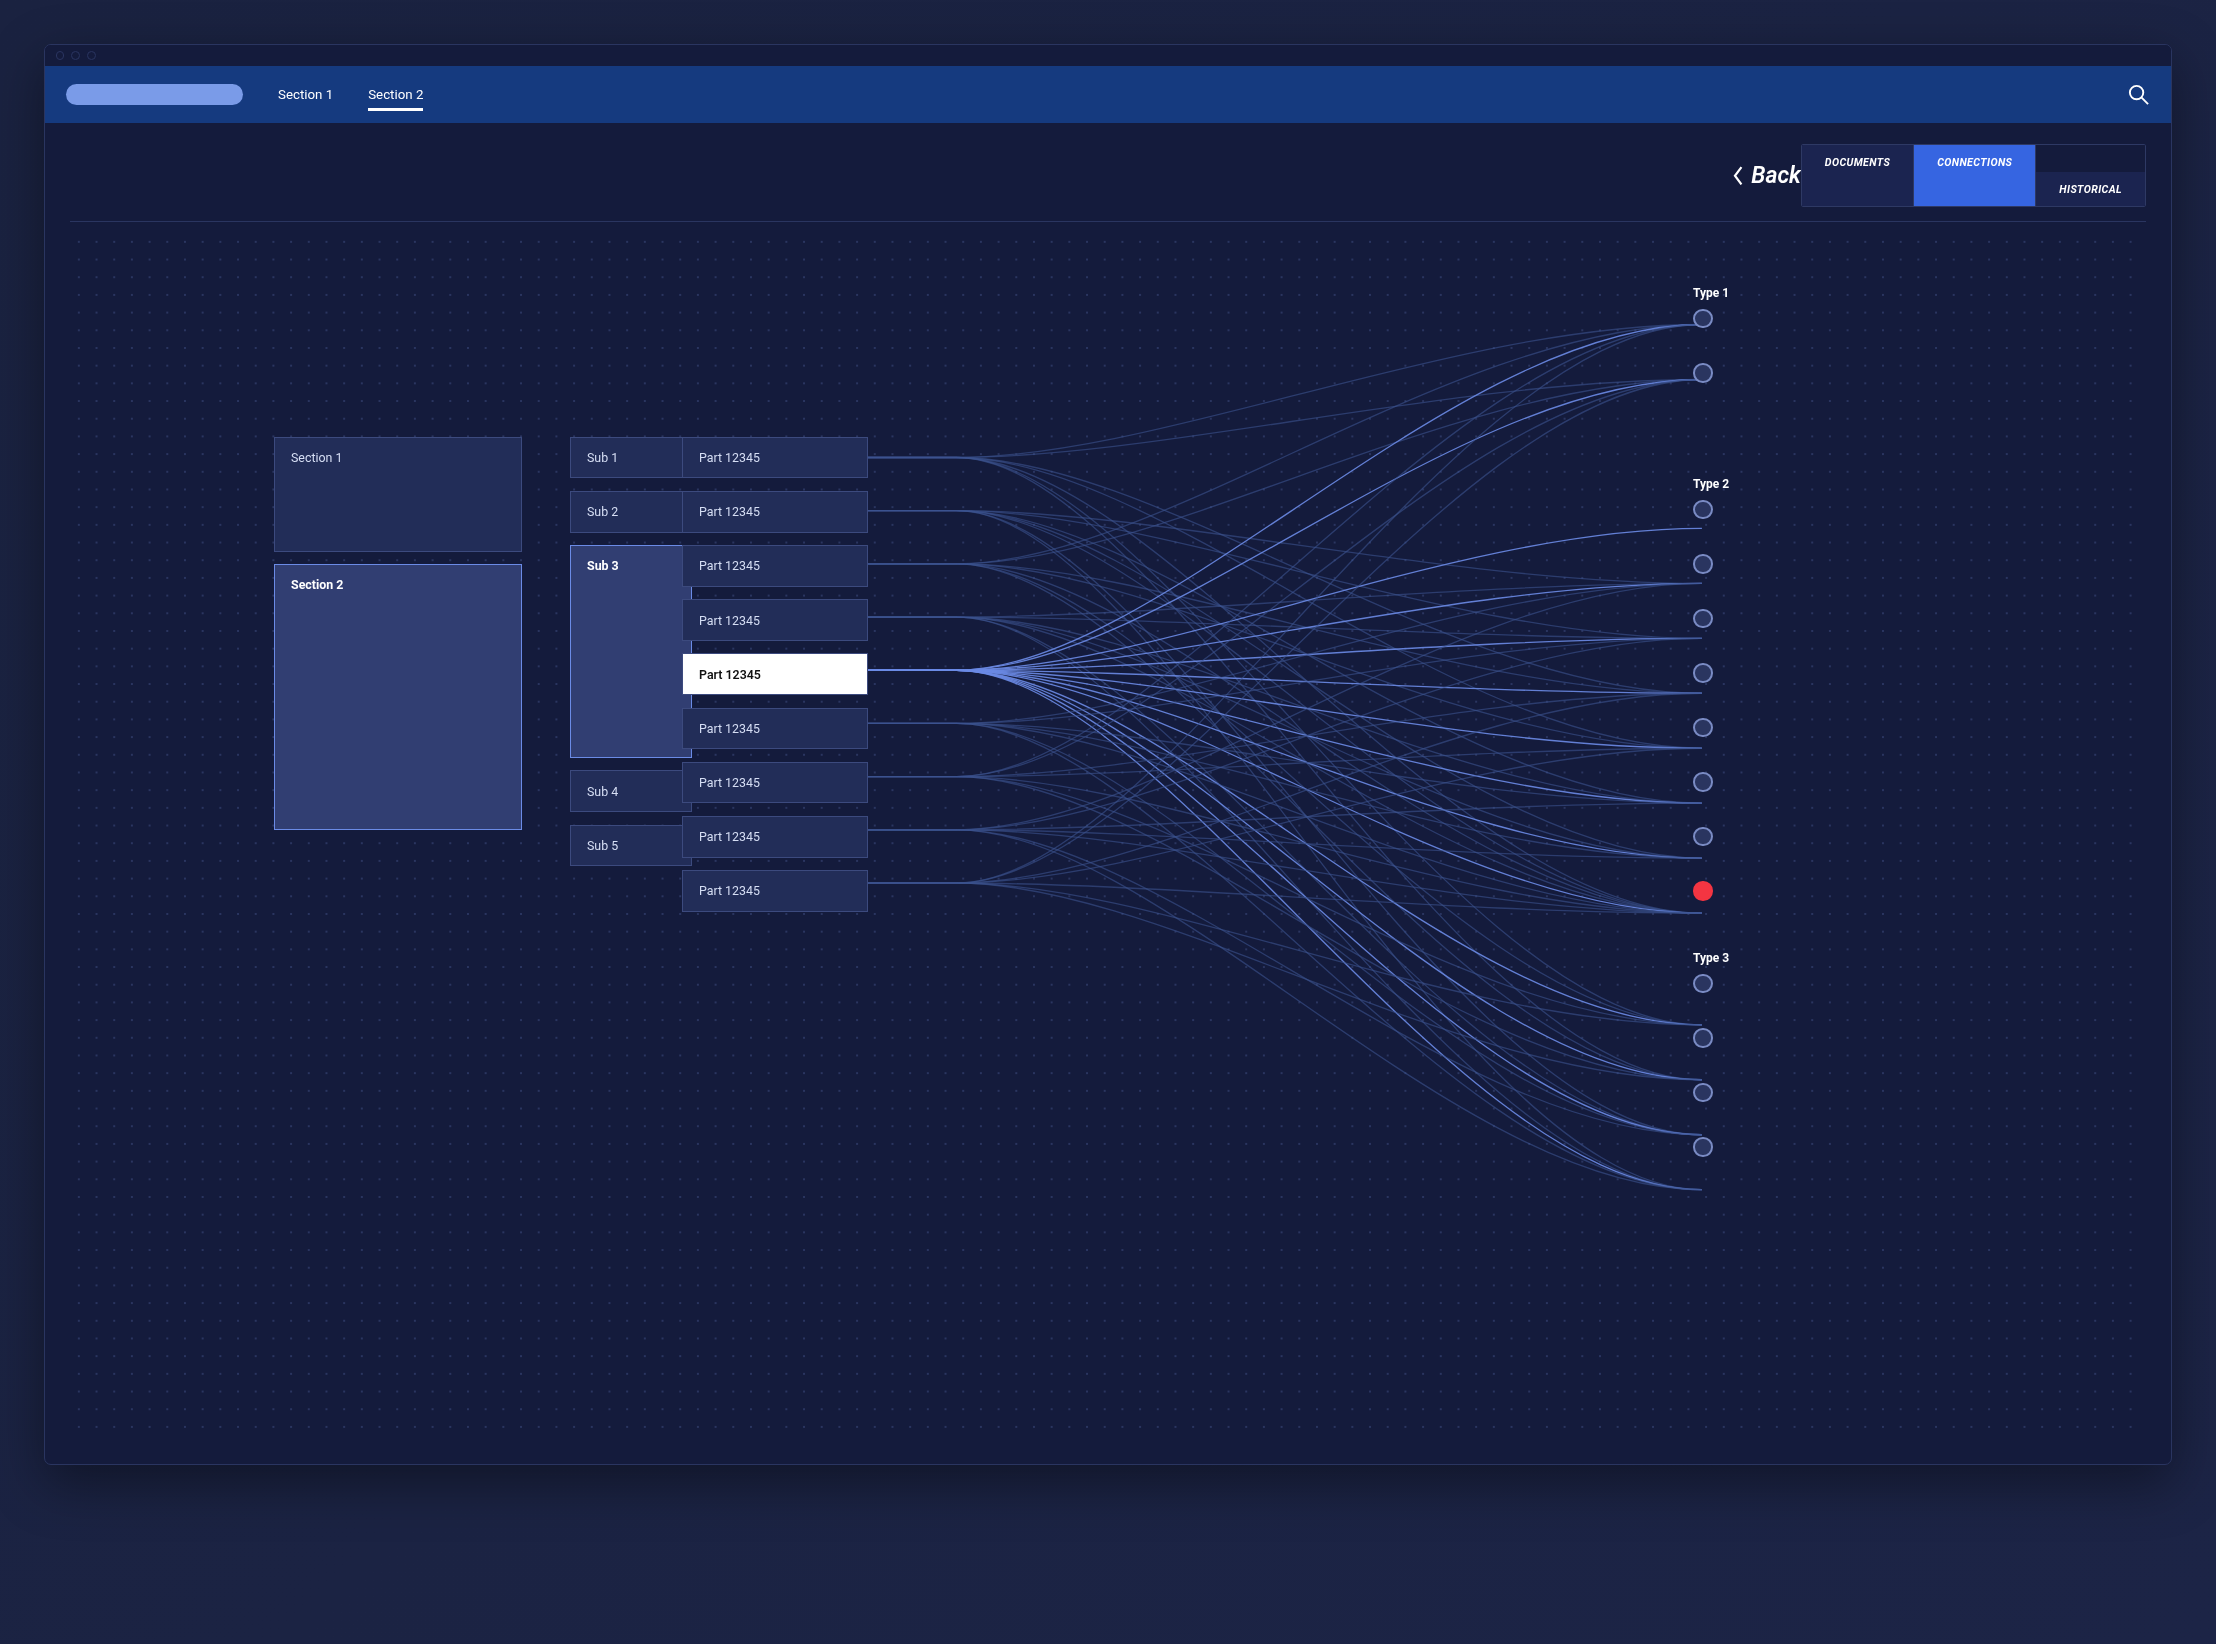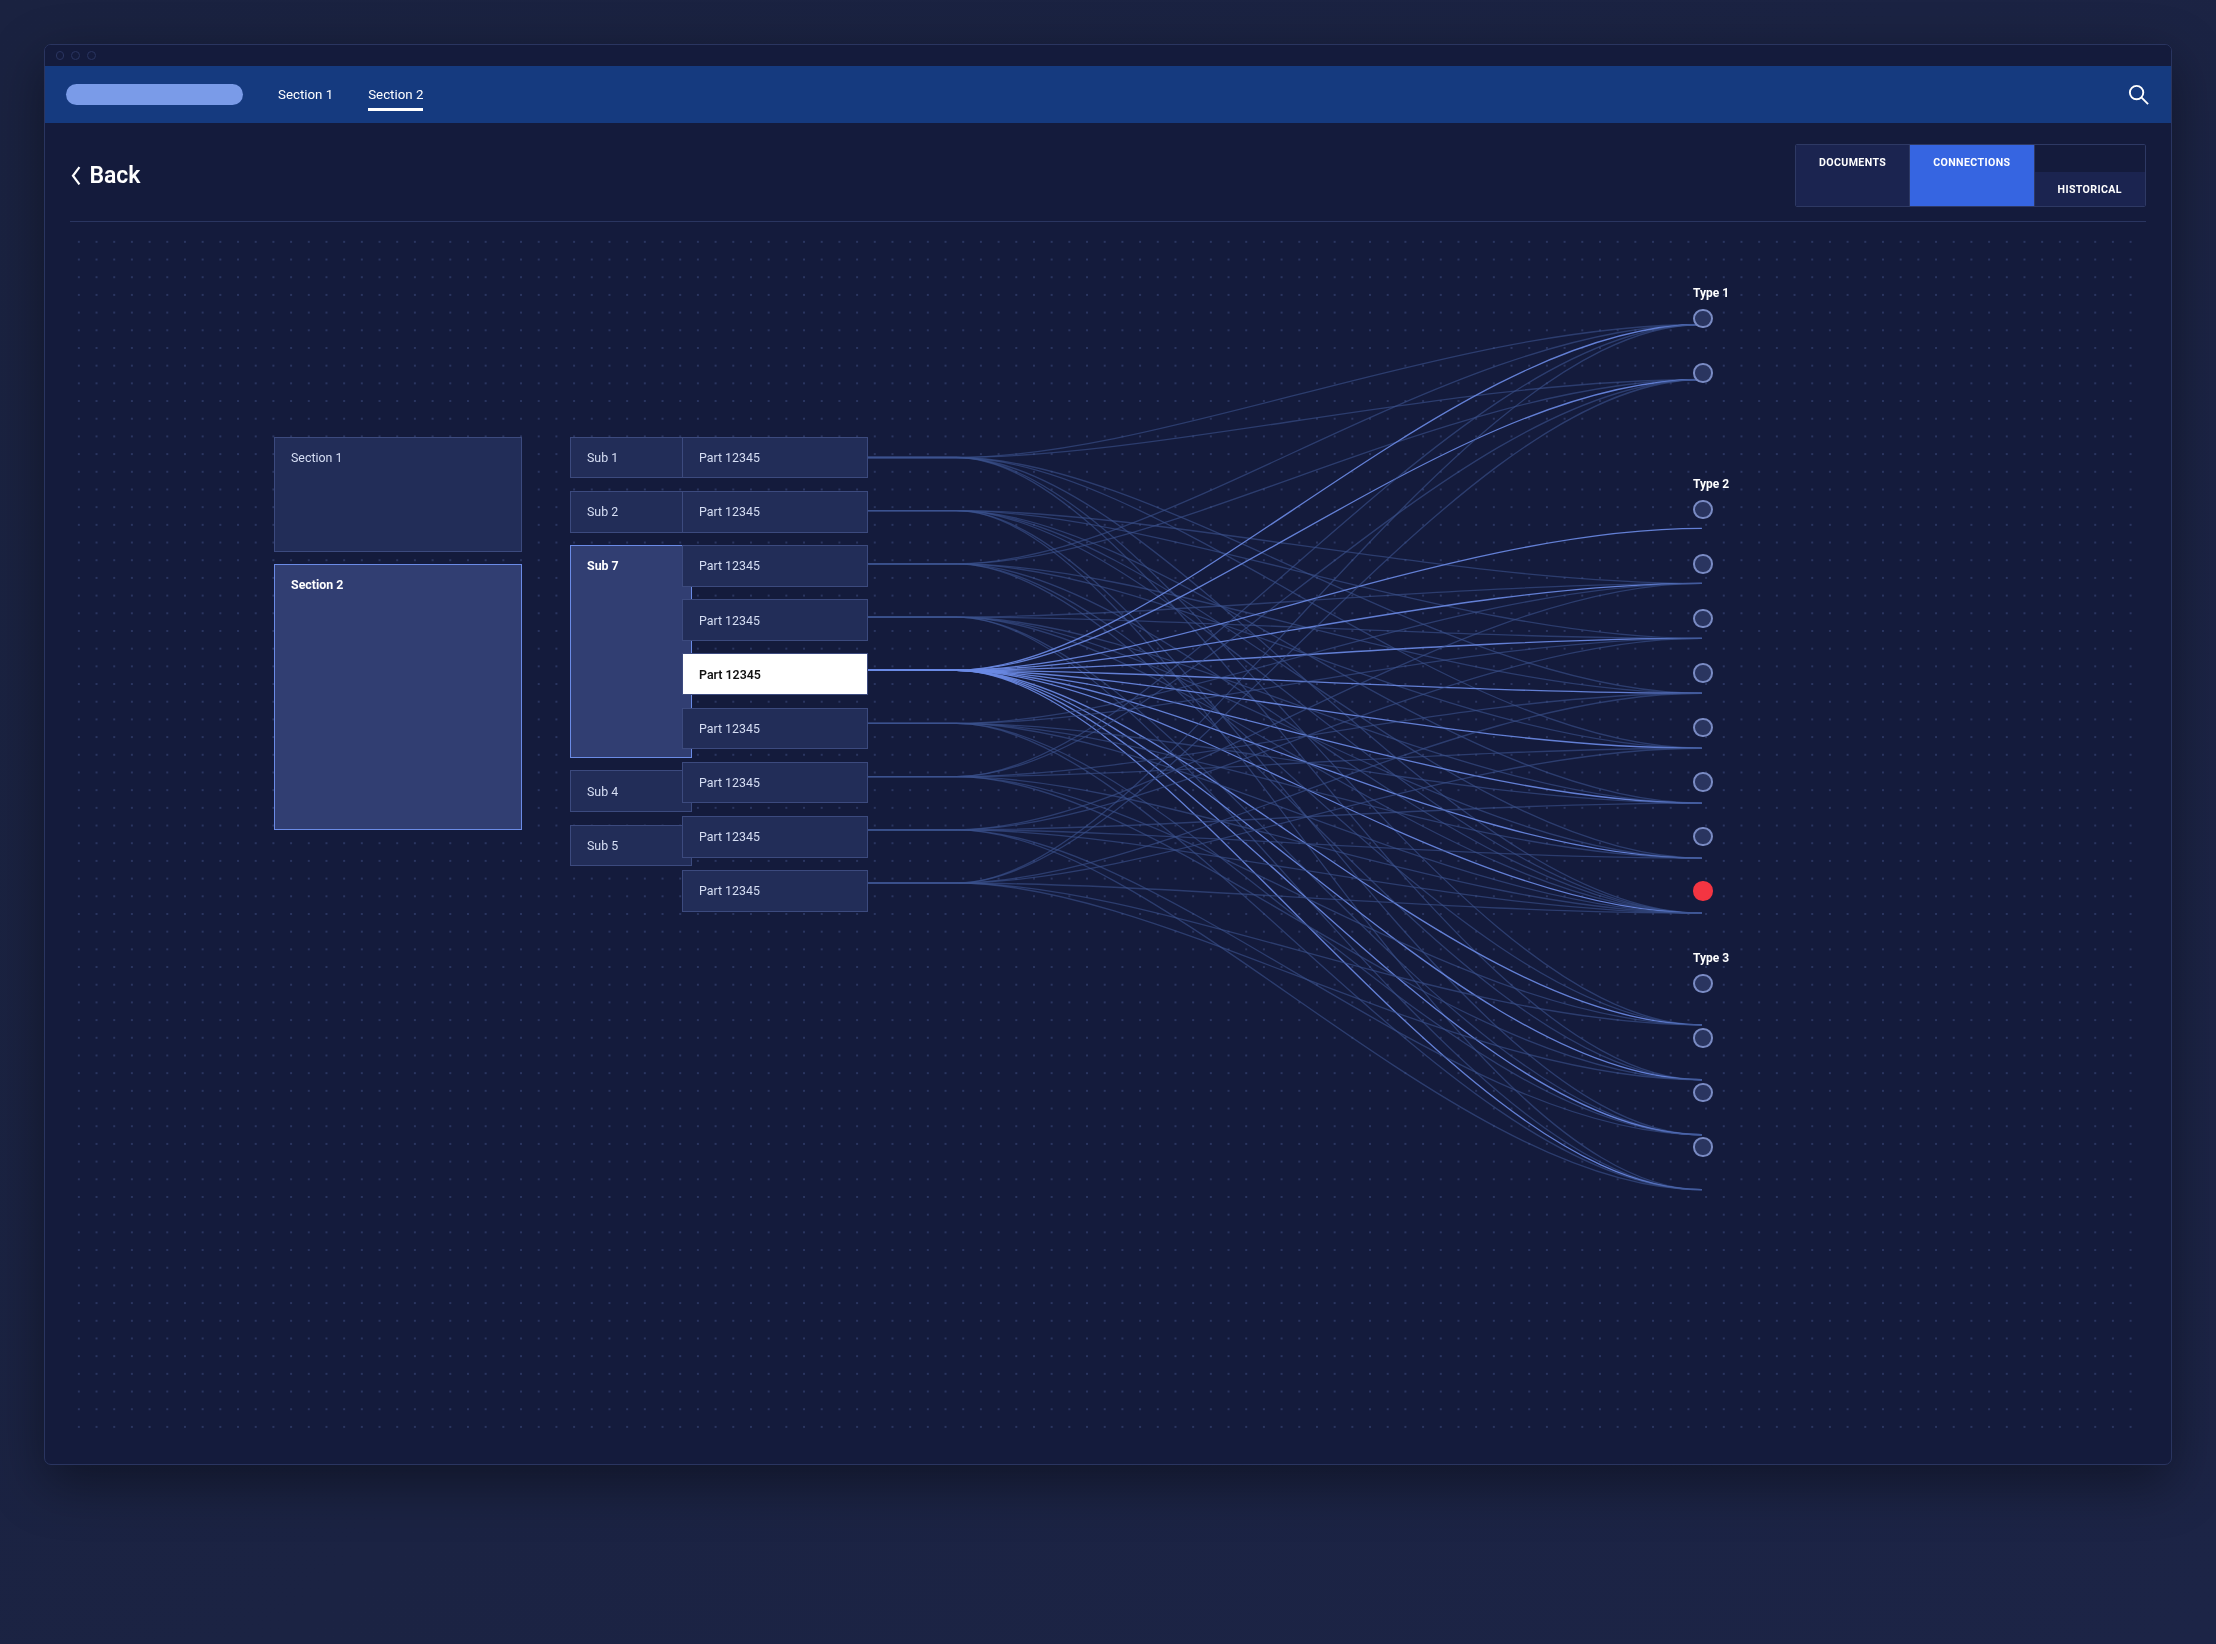--- a/index.html
+++ b/index.html
@@ -57,22 +57,23 @@
 }
 .search-icon {
   margin-left: auto;
   width: 23px; height: 23px;
   cursor: pointer;
   color: #fff;
 }
 .subheader {
   display: flex;
   align-items: center;
-  justify-content: space-between;
+  justify-content: flex-end;
   padding: 21px 25px 7px 25px;
+  font-style: italic;
 }
 .back-link {
   display: flex; align-items: center; gap: 7px;
   color: #fff; font-size: 23px; font-weight: 600;
   cursor: pointer;
 }
 .back-link svg { width: 12.4px; height: 19.5px; }
 .segmented {
   display: flex;
   border: 0.9px solid #2e3964;
@@ -277,21 +278,21 @@
       </svg>
 
     <div class="col col-sections">
       <div class="box big">Section 1</div>
       <div class="box huge selected">Section 2</div>
     </div>
 
     <div class="col col-subs">
       <div class="box">Sub 1</div>
       <div class="box">Sub 2</div>
-      <div class="box sub-sel selected">Sub 7</div>
+      <div class="box sub-sel selected">Sub 3</div>
       <div class="box">Sub 4</div>
       <div class="box">Sub 5</div>
     </div>
 
     <div class="col col-parts">
       <div class="box">Part 12345</div>
       <div class="box">Part 12345</div>
       <div class="box">Part 12345</div>
       <div class="box">Part 12345</div>
       <div class="box white">Part 12345</div>

